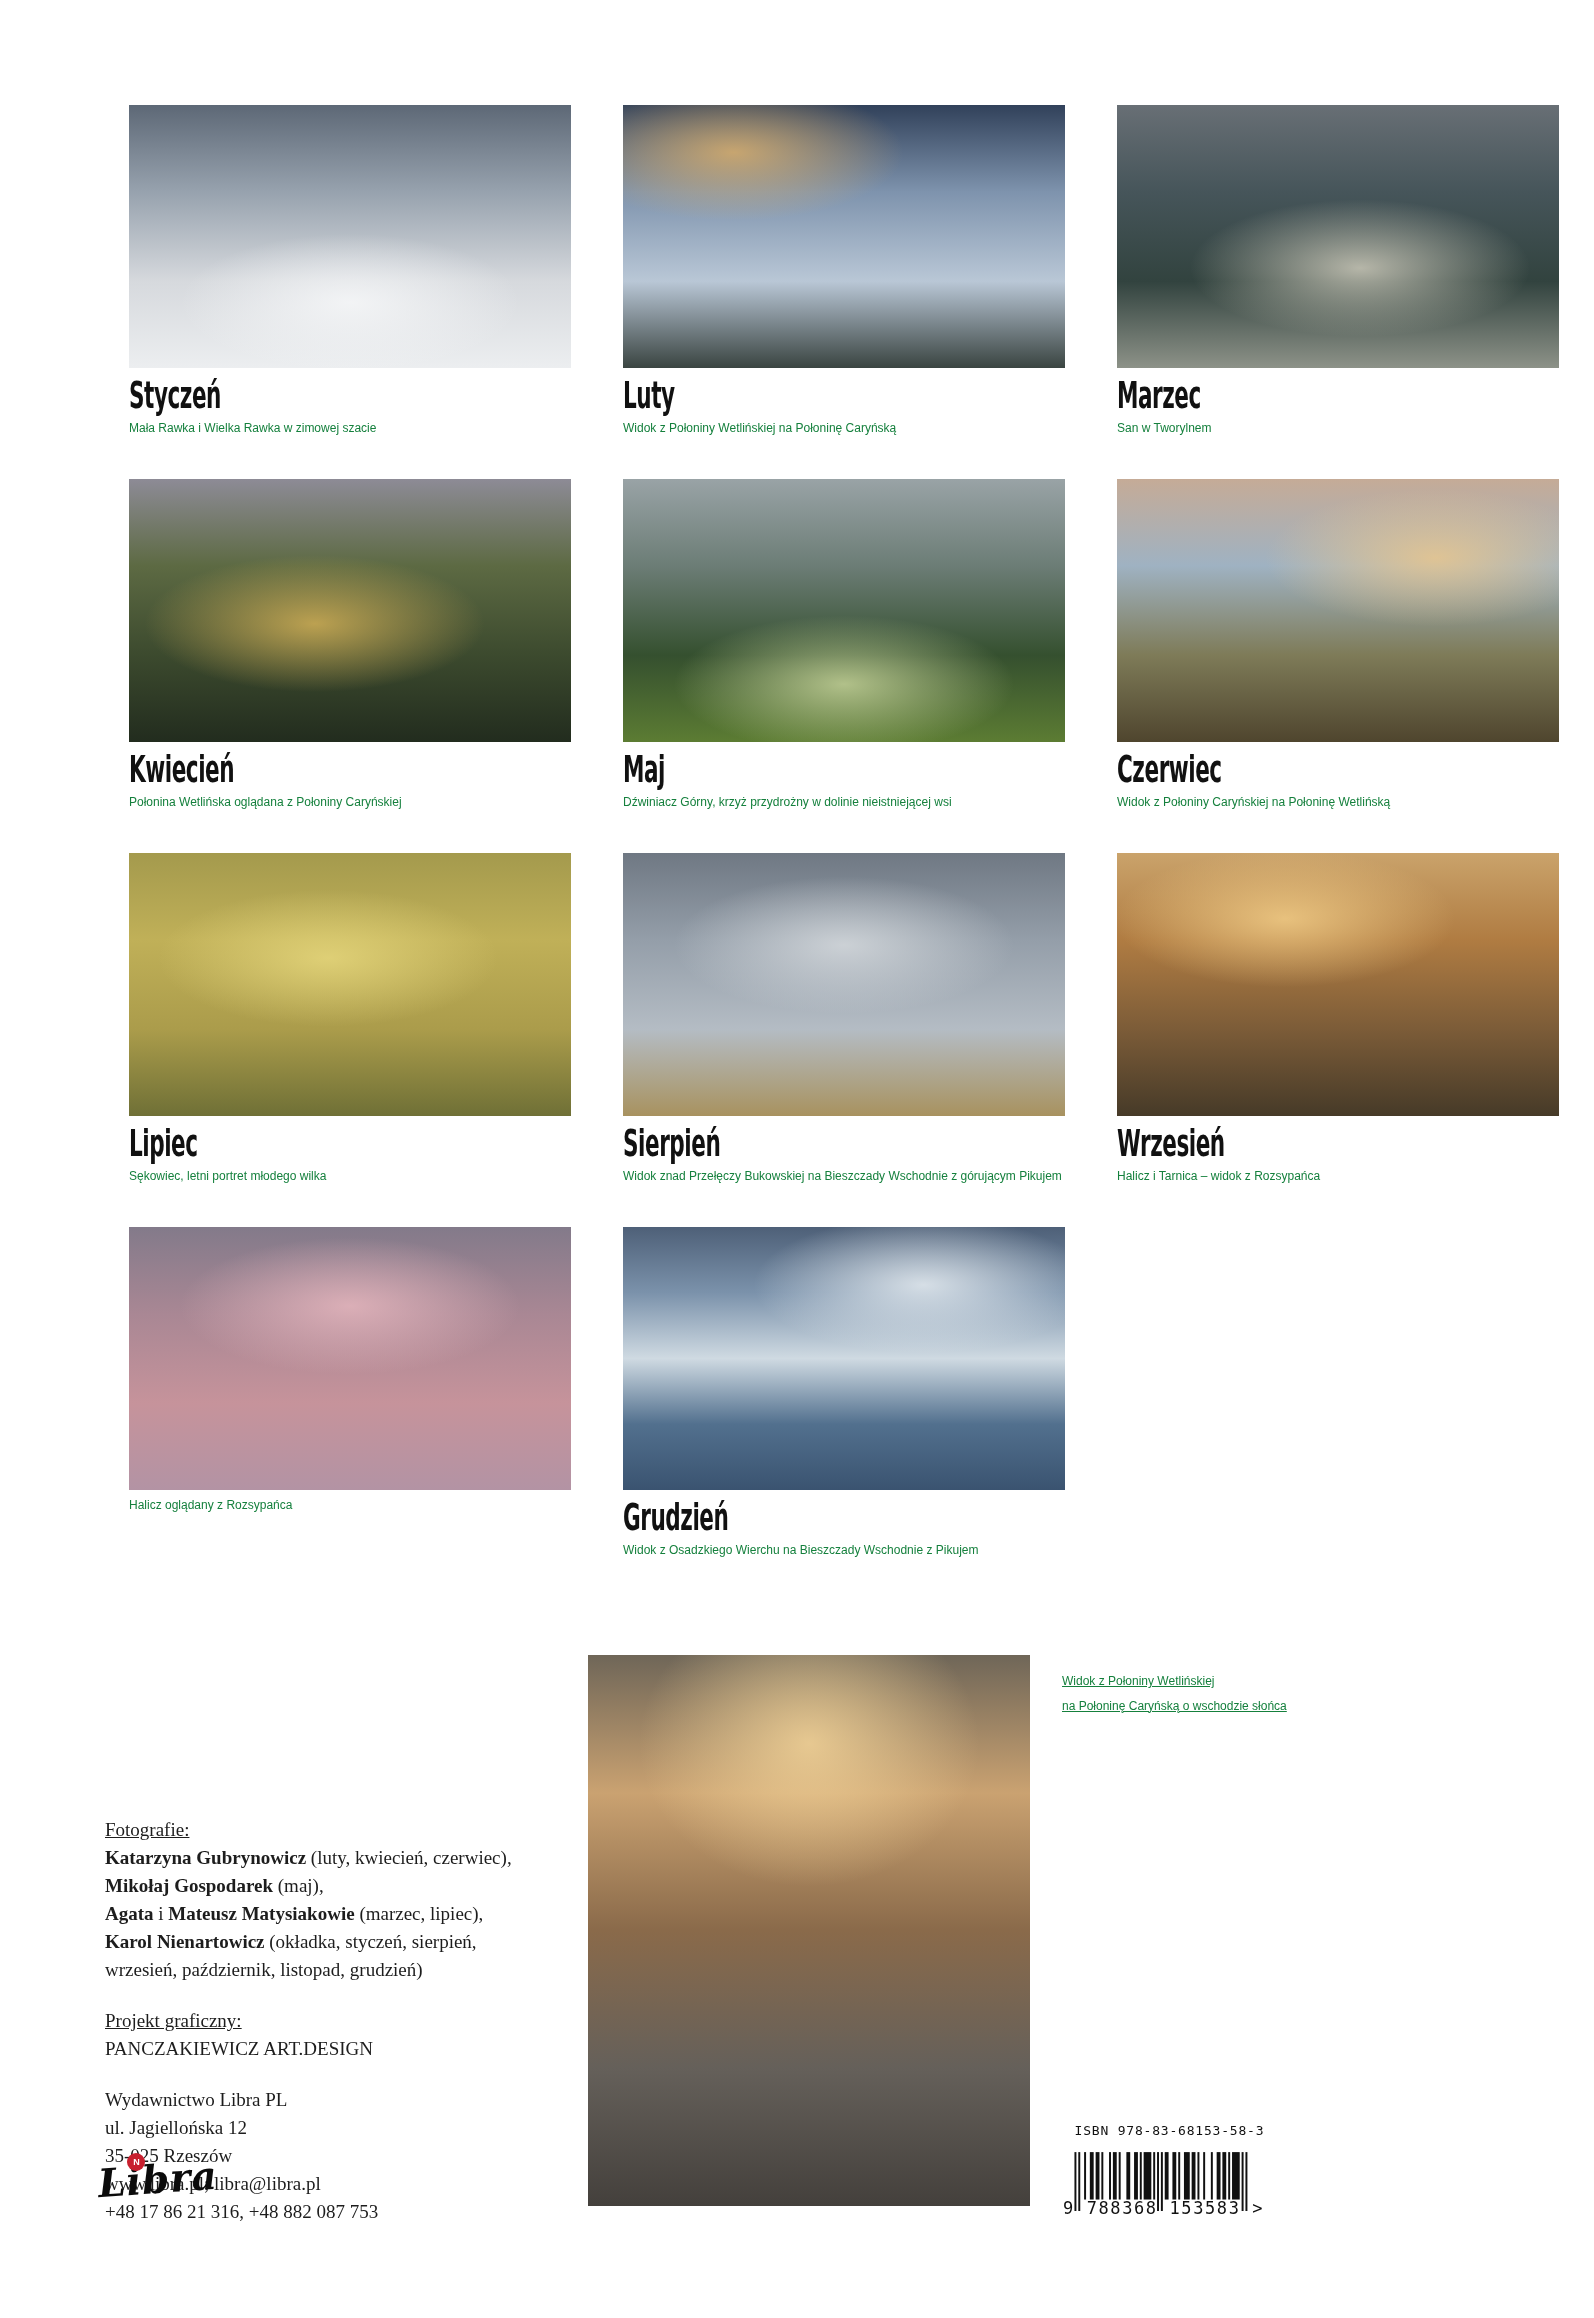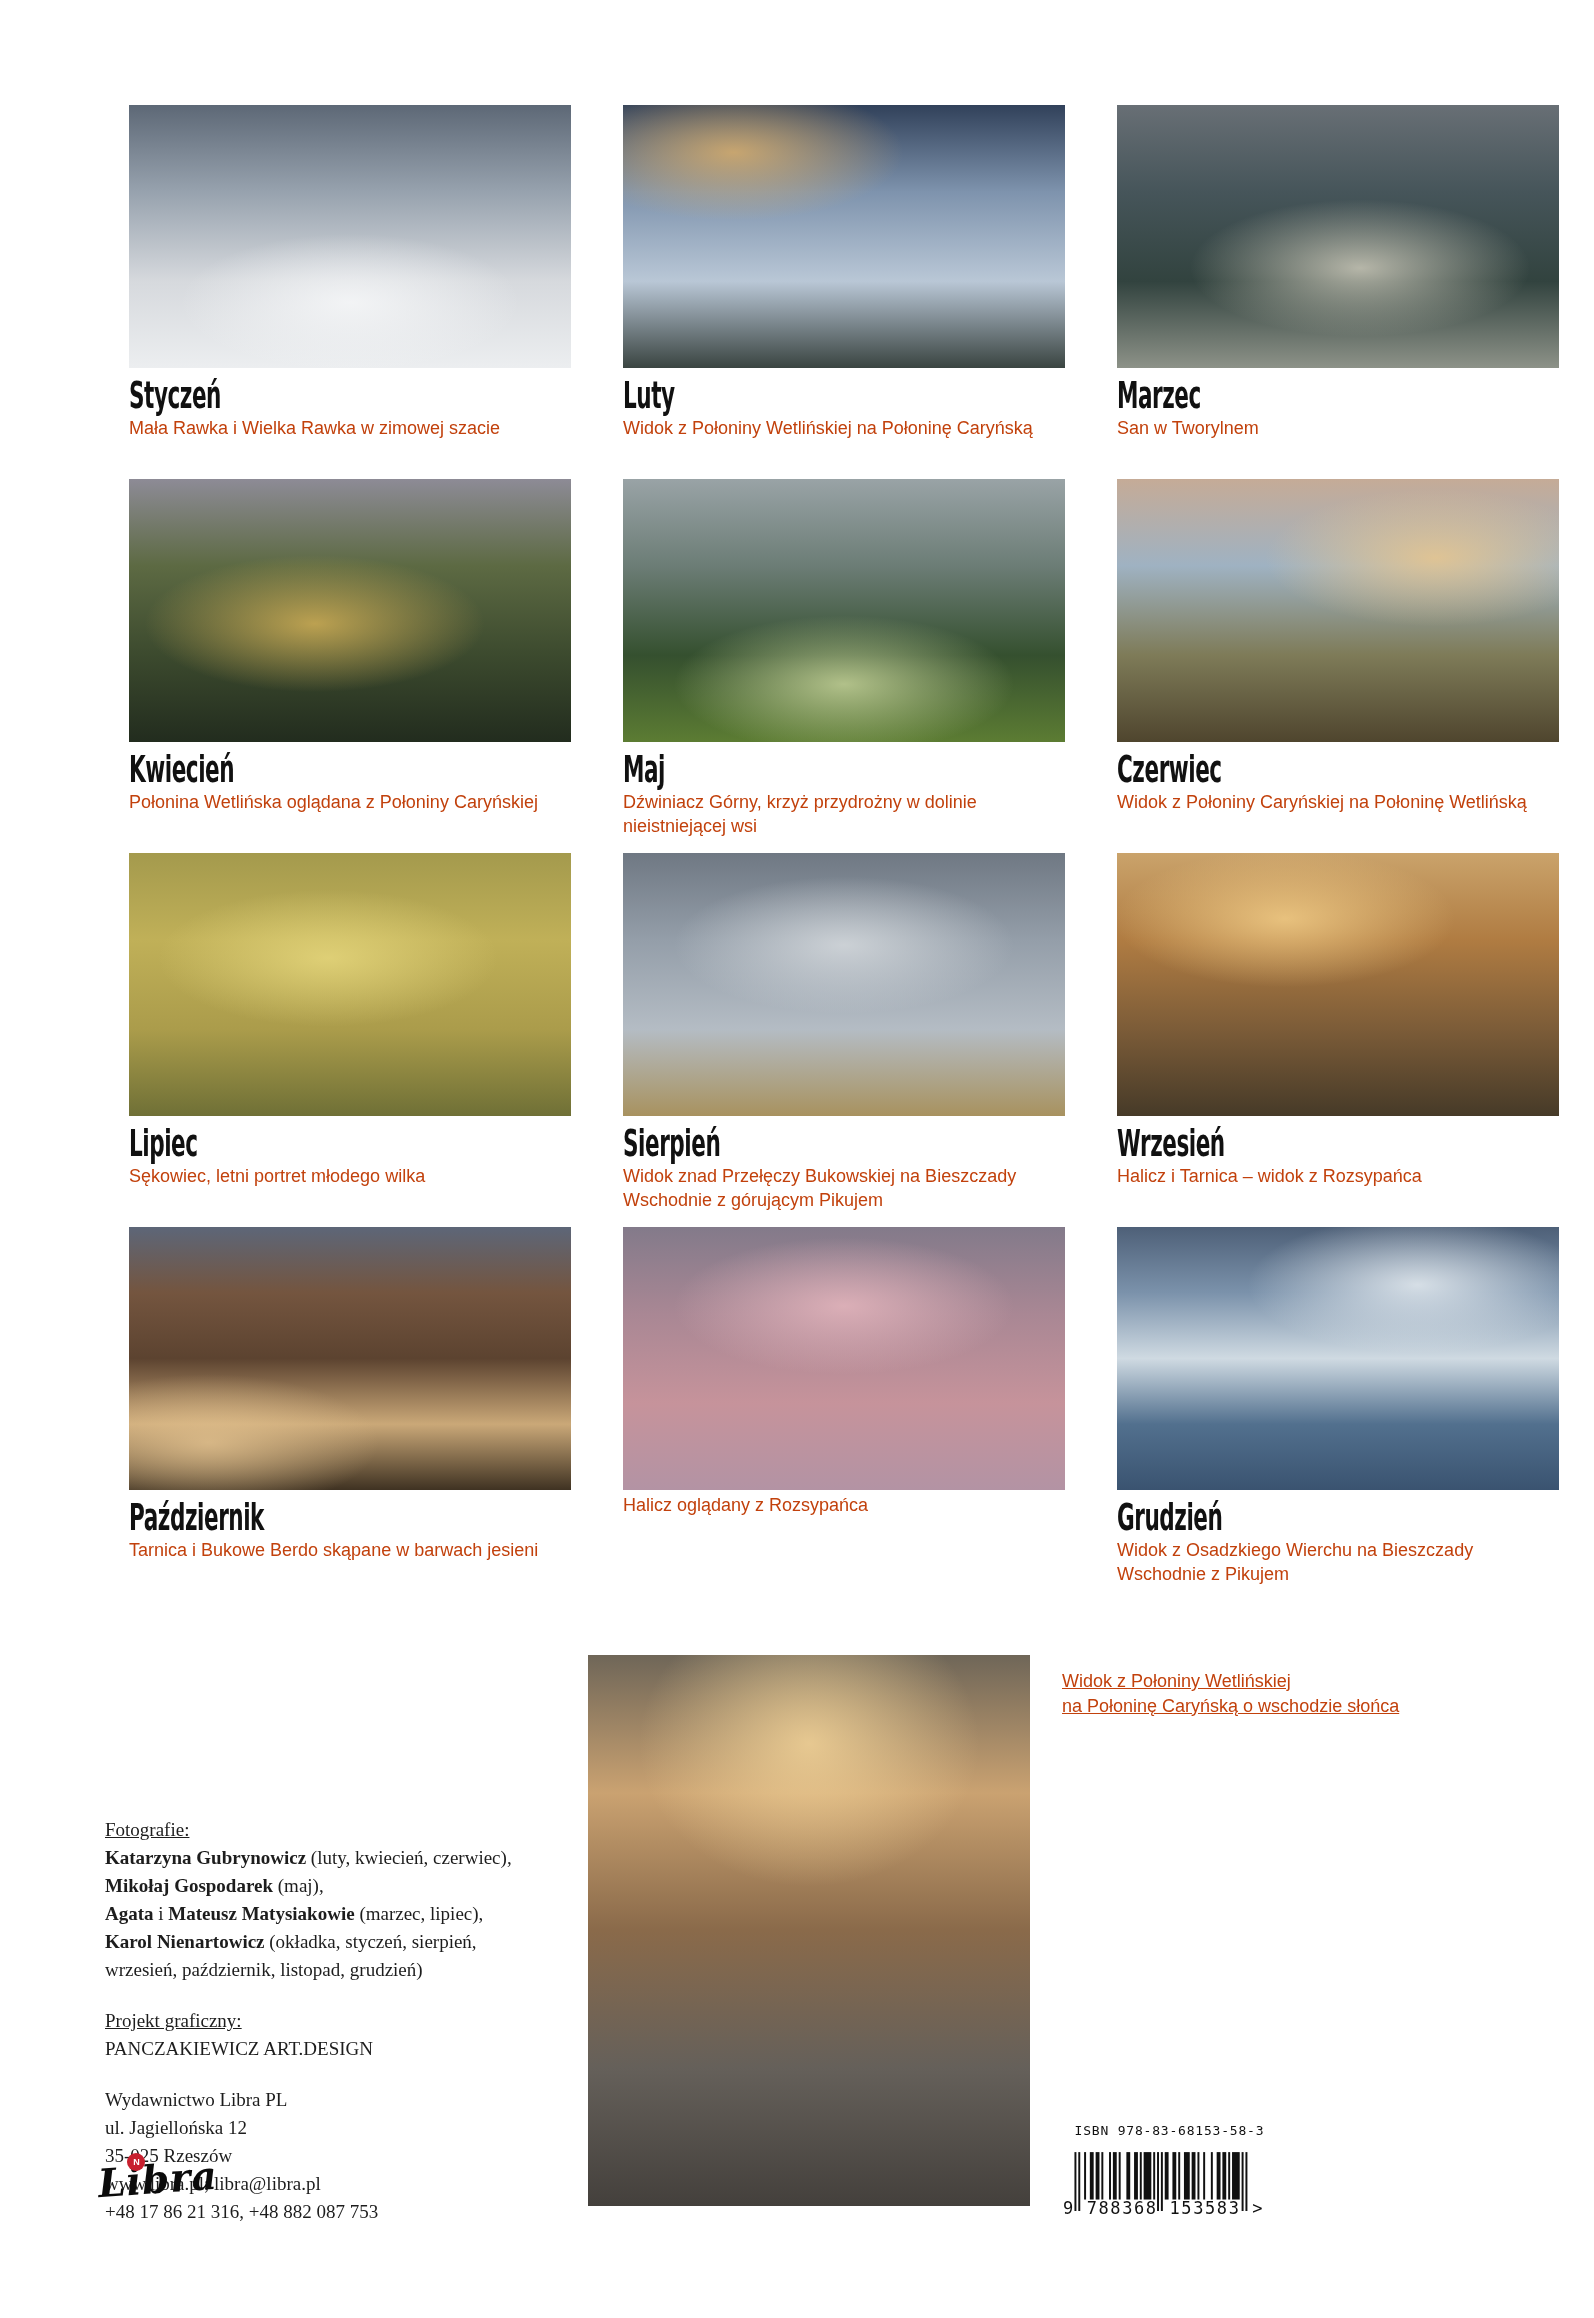--- a/index.html
+++ b/index.html
@@ -37,22 +37,22 @@
     font-family:"DejaVu Sans",sans-serif;
     font-weight:700;
     font-size:36px;
     letter-spacing:-0.8px;
     color:#111;
     transform:scale(0.60,1.04);
     transform-origin:0 80%;
   }
   .caption{
     margin-top:3.3px;
-    font-size:18px;line-height:24.5px;
-    color:#c2410c;
+    font-size:12px;line-height:24.5px;
+    color:#15803d;
     max-width:458px;
   }
   
   #cover-block{position:absolute;left:1062px;top:1649px;width:491px;}
   #cover-block .caption{margin-top:20px;text-decoration:underline;}
   
   #credits{
     position:absolute;left:105px;top:1816px;width:491px;
     font-family:"Liberation Serif",serif;
     font-size:19px;line-height:28px;color:#1d1d1d;
@@ -147,25 +147,20 @@
       <div class="month-name"><span>Sierpień</span></div>
       <div class="caption">Widok znad Przełęczy Bukowskiej na Bieszczady Wschodnie z górującym Pikujem</div>
     </div>
 
     <div class="month-card">
       <div class="photo" style="background: radial-gradient(62% 42% at 38% 25%, rgba(244, 208, 138, 0.8) 0%, rgba(244, 208, 138, 0) 62%), linear-gradient(rgb(202, 163, 107) 0%, rgb(176, 124, 66) 33%, rgb(124, 92, 56) 67%, rgb(70, 58, 40) 100%);"></div>
       <div class="month-name"><span>Wrzesień</span></div>
       <div class="caption">Halicz i Tarnica – widok z Rozsypańca</div>
     </div>
 
-    <div class="month-card">
-      <div class="photo" style="background: radial-gradient(62% 42% at 18% 82%, rgba(227, 194, 143, 0.8) 0%, rgba(227, 194, 143, 0) 62%), linear-gradient(rgb(93, 102, 120) 0%, rgb(116, 85, 63) 25%, rgb(92, 67, 48) 50%, rgb(202, 168, 120) 75%, rgb(63, 50, 34) 100%);"></div>
-      <div class="month-name"><span>Październik</span></div>
-      <div class="caption">Tarnica i Bukowe Berdo skąpane w barwach jesieni</div>
-    </div>
 
     <div class="month-card">
       <div class="photo" style="background: radial-gradient(62% 42% at 50% 30%, rgba(232, 185, 192, 0.8) 0%, rgba(232, 185, 192, 0) 62%), linear-gradient(rgb(131, 122, 138) 0%, rgb(169, 135, 148) 33%, rgb(198, 147, 155) 67%, rgb(179, 147, 164) 100%);"></div>
       <div class="caption">Halicz oglądany z Rozsypańca</div>
     </div>
 
     <div class="month-card">
       <div class="photo" style="background: radial-gradient(62% 42% at 68% 22%, rgba(238, 243, 246, 0.8) 0%, rgba(238, 243, 246, 0) 62%), linear-gradient(rgb(78, 96, 120) 0%, rgb(123, 146, 171) 25%, rgb(207, 218, 226) 50%, rgb(82, 112, 142) 75%, rgb(58, 83, 112) 100%);"></div>
       <div class="month-name"><span>Grudzień</span></div>
       <div class="caption">Widok z Osadzkiego Wierchu na Bieszczady Wschodnie z Pikujem</div>

